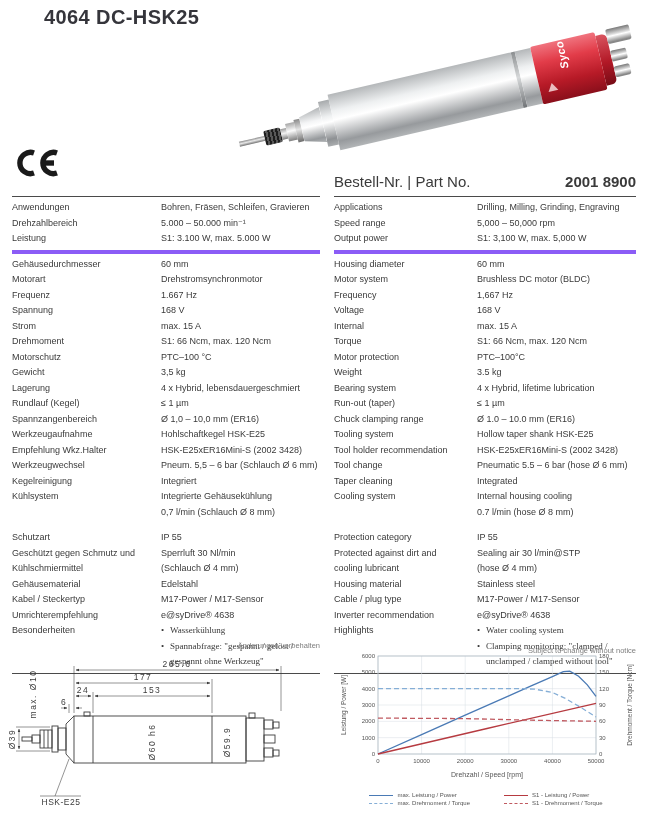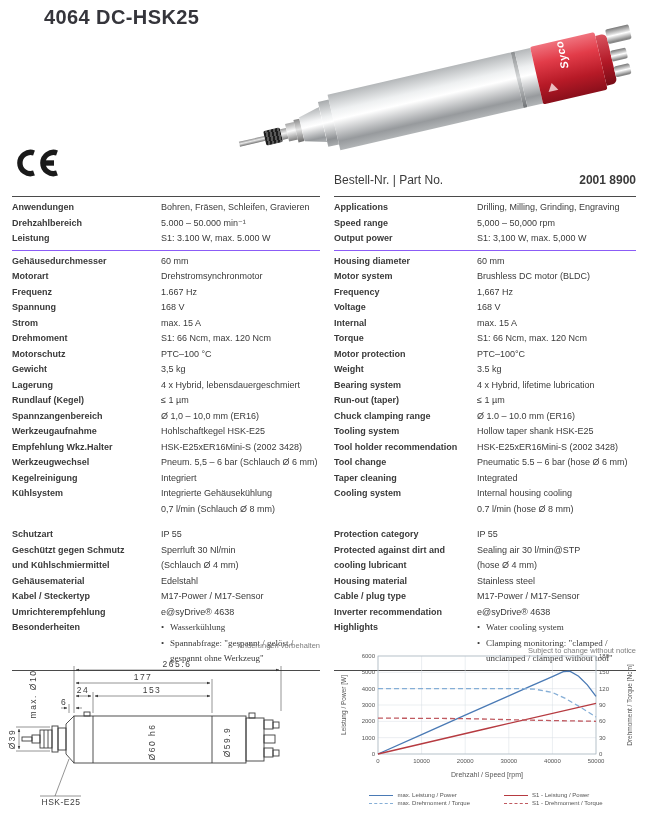--- a/index.html
+++ b/index.html
@@ -3,21 +3,21 @@
 <meta charset="utf-8">
 <style>
   html,body{margin:0;padding:0;background:#fff;}
   .page{position:relative;width:647px;height:814px;background:#fff;overflow:hidden;
         font-family:"Liberation Sans","DejaVu Sans",sans-serif;color:#3a3a3a;}
   
   .title{position:absolute;left:12px;top:6px;font-size:20px;font-weight:700;
          letter-spacing:.4px;color:#35353b;margin-left:32px;}
   .ce{position:absolute;left:14px;top:147px;}
   .order-row{position:absolute;left:334px;top:173px;width:302px;display:flex;
-             justify-content:space-between;align-items:flex-end;font-size:12px;}
+             justify-content:space-between;align-items:flex-end;font-size:15px;}
   .order-row .num{font-weight:700;}
   
   .photo{position:absolute;left:222px;top:18px;width:425px;height:160px;}
   .spindle{position:absolute;left:12px;top:48px;display:flex;align-items:center;
            transform:rotate(-13deg);transform-origin:50% 50%;}
   .sp{flex:none;}
   .shaft{width:26px;height:5px;background:linear-gradient(#8c8c8c,#e8e8e8 45%,#6f6f6f);}
   .collet{width:17px;height:15px;border-radius:2px;
           background:repeating-linear-gradient(90deg,#1d1d1d 0 2px,#585858 2px 4px);}
   .ring1{width:6px;height:11px;background:linear-gradient(#9a9a9a,#f2f2f2 45%,#7d7d7d);}
@@ -42,26 +42,26 @@
         background:linear-gradient(#777,#ddd 40%,#fff 50%,#888 90%);}
   .plug.p1{left:0;top:2px;width:24px;height:15px;}
   .plug.p2{left:0;top:24px;width:16px;height:11px;}
   .plug.p3{left:0;top:40px;width:16px;height:11px;}
   
   .spec{position:absolute;top:196px;font-size:9px;line-height:15.5px;}
   .spec.left{left:12px;width:308px;}
   .spec.right{left:334px;width:302px;}
   .spec{border-top:1.6px solid #4a4a4a;border-bottom:1.6px solid #4a4a4a;}
   .sec{padding:3px 0;}
-  .sec-line{border-top:1px solid #8b5cf6;}
+  .sec-line{border-top:4px solid #8b5cf6;}
   .sec-gap{padding-top:7px;}
   .row{display:flex;align-items:flex-start;}
   .spec.left .lbl{width:131px;}
   .spec.right .lbl{width:125px;}
-  .lbl{flex:none;font-weight:700;padding-right:4px;}
+  .lbl{flex:none;font-weight:400;padding-right:4px;}
   .val{flex:1;min-width:0;margin-left:14px;}
   .bullet{padding-left:9px;position:relative;font-family:Liberation Serif, serif;}
   .bullet::before{content:"\2022";position:absolute;left:0;}
   .footnote{position:absolute;font-size:7.5px;color:#7d7d7d;text-align:right;}
   .footnote.left{left:12px;top:641px;width:308px;}
   .footnote.right{left:334px;top:646px;width:302px;}
   
   .drawing{position:absolute;left:6px;top:656px;}
   .chart{position:absolute;left:336px;top:646px;width:306px;}
   .legend{margin:2px 0 0 42px;display:grid;grid-template-rows:auto auto;grid-auto-flow:column;

